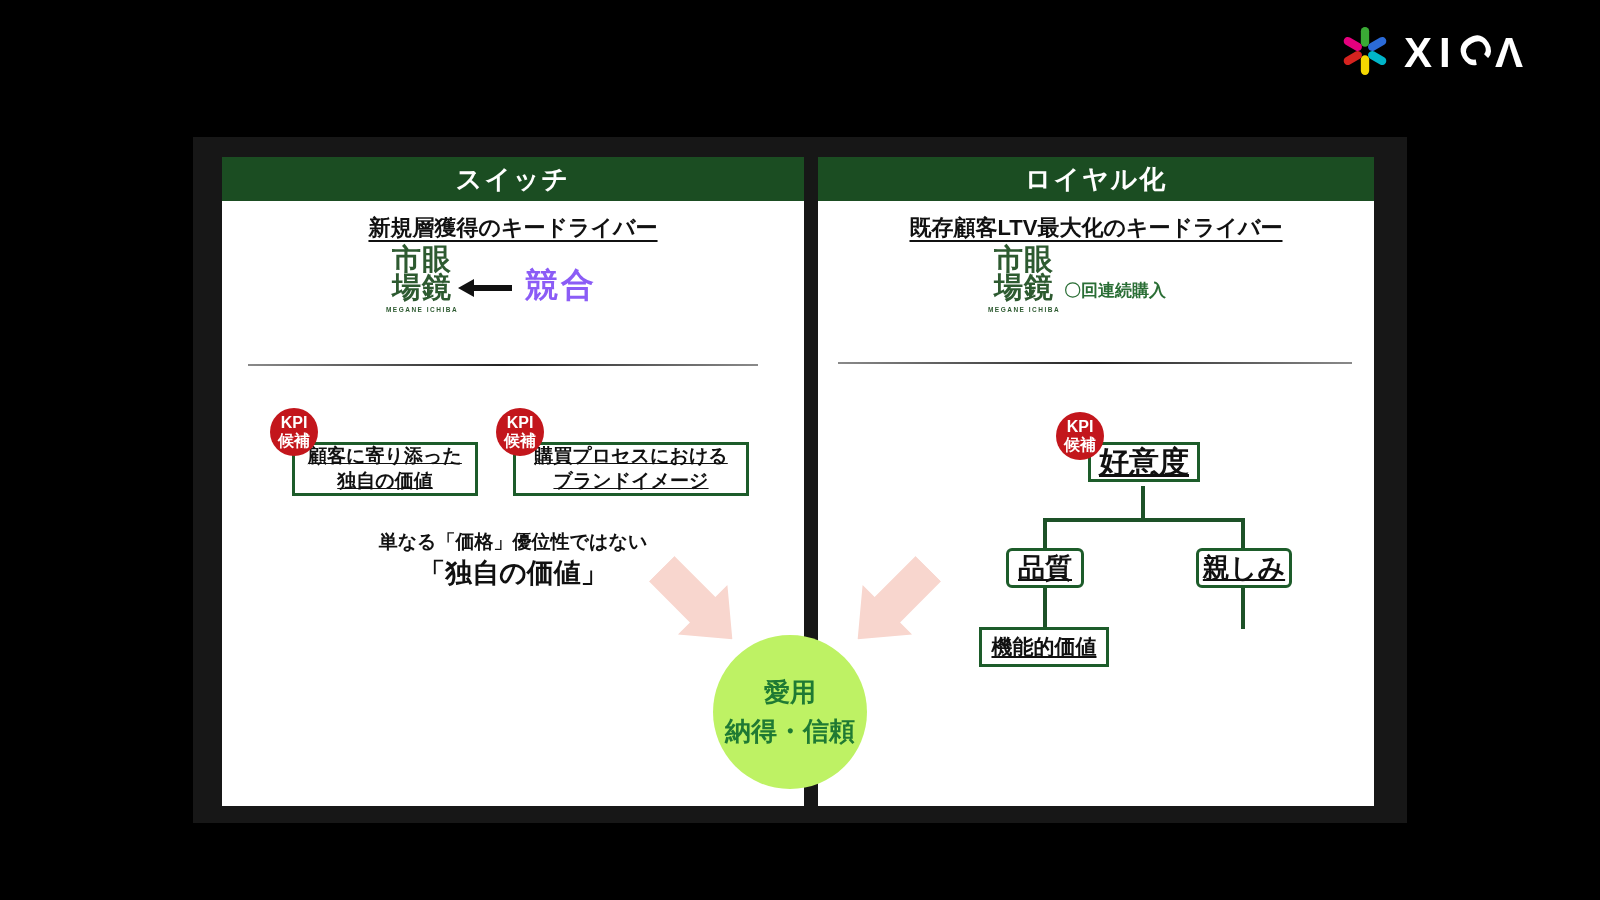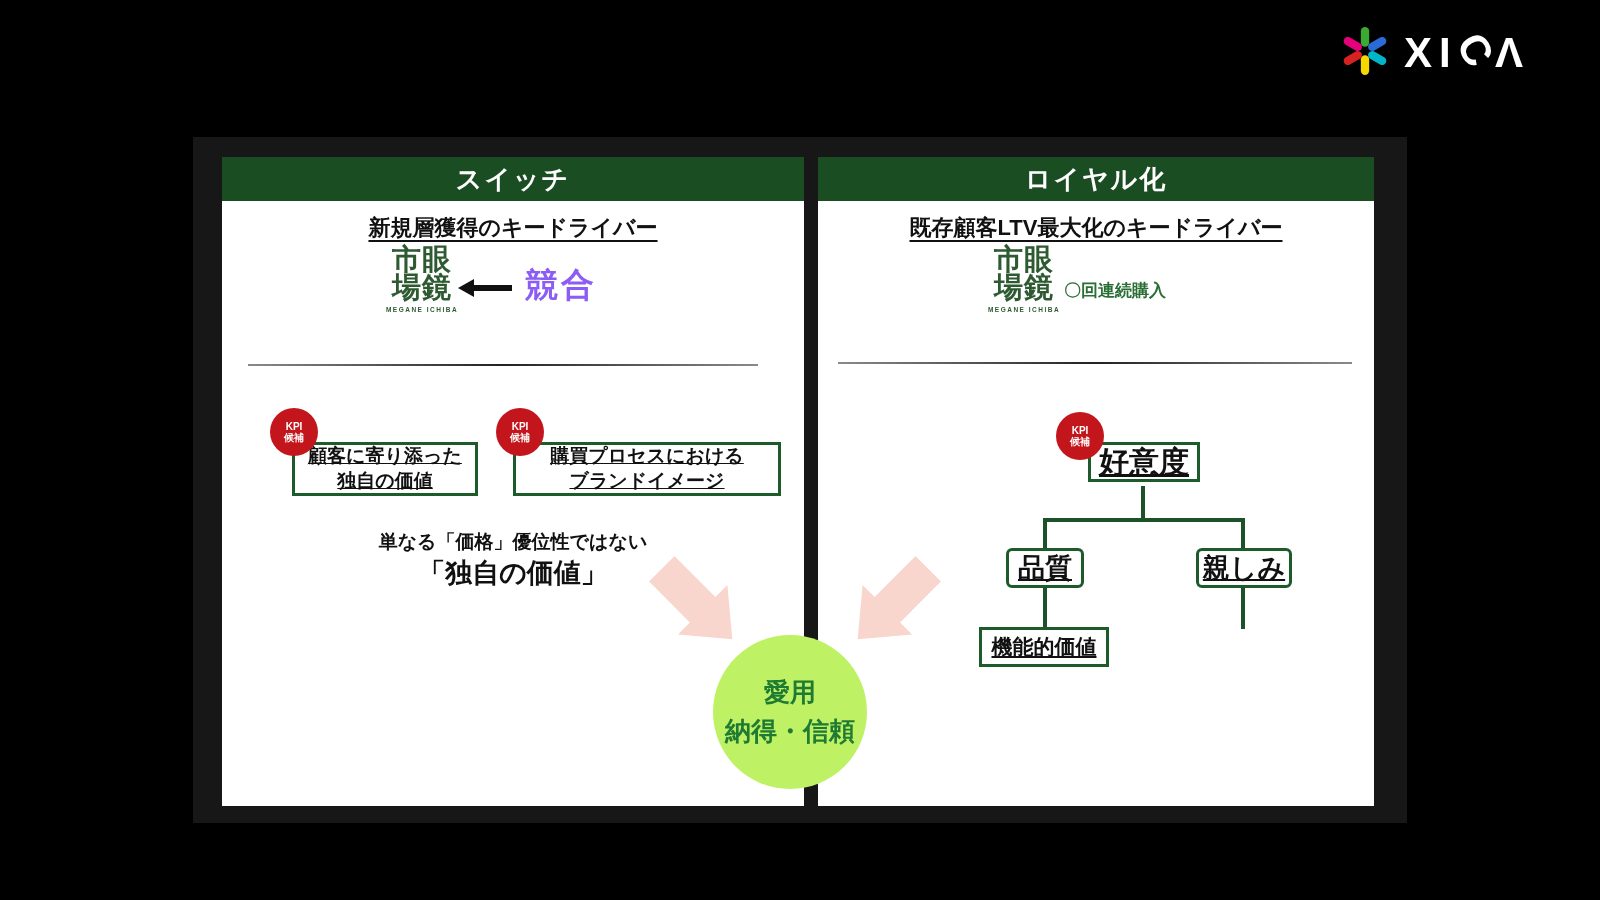--- a/index.html
+++ b/index.html
@@ -32,21 +32,21 @@
   .mi-logo{position:absolute;display:flex;flex-direction:column;align-items:center;}
   .mi-kanji{color:#2d5a30;font-weight:800;font-size:29px;line-height:0.98;
     letter-spacing:1px;text-align:center;white-space:pre;}
   .mi-caption{color:#2d5a30;font-size:6.5px;font-weight:700;letter-spacing:1.5px;margin-top:4px;}
 
   
   .competitor{position:absolute;color:#8b5cf6;font-size:33px;font-weight:800;letter-spacing:3px;}
   .black-arrow{position:absolute;}
   .kpi-badge{position:absolute;width:48px;height:48px;border-radius:50%;background:#c3161c;
     color:#fff;display:flex;flex-direction:column;align-items:center;justify-content:center;
-    font-size:10px;font-weight:700;line-height:1.15;z-index:3;}
+    font-size:16px;font-weight:700;line-height:1.15;z-index:3;}
   .green-box{position:absolute;background:#fff;border:3px solid #1d5c2a;box-sizing:border-box;
     display:flex;flex-direction:column;align-items:center;justify-content:center;
     color:#111;font-weight:700;text-align:center;z-index:2;text-decoration:underline;}
   .kpi-box{font-size:19px;line-height:1.3;}
   .note-small{position:absolute;width:100%;text-align:center;color:#111;
     font-size:19px;font-weight:700;}
   .note-large{position:absolute;width:100%;text-align:center;color:#111;
     font-size:27px;font-weight:800;}
 
   
@@ -121,21 +121,21 @@
     </div>
     <div class="green-box kpi-box" style="left:70px;top:285px;width:186px;height:54px;">
       <span>顧客に寄り添った</span>
       <span>独自の価値</span>
     </div>
 
     <div class="kpi-badge" style="left:274px;top:251px;">
       <span>KPI</span>
       <span>候補</span>
     </div>
-    <div class="green-box kpi-box" style="left:291px;top:285px;width:268px;height:54px;">
+    <div class="green-box kpi-box" style="left:291px;top:285px;width:236px;height:54px;">
       <span>購買プロセスにおける</span>
       <span>ブランドイメージ</span>
     </div>
 
     <div class="note-small" style="top:372px;">単なる「価格」優位性ではない</div>
     <div class="note-large" style="top:398px;">「独自の価値」</div>
 
     <span class="pink-arrow" style="left:425px;top:412px;transform:rotate(45deg);">
       <svg width="100" height="70" viewBox="0 0 100 70">
           <polygon points="0,17 58,17 58,0 100,35 58,70 58,53 0,53" fill="#f8d6ce"></polygon>

